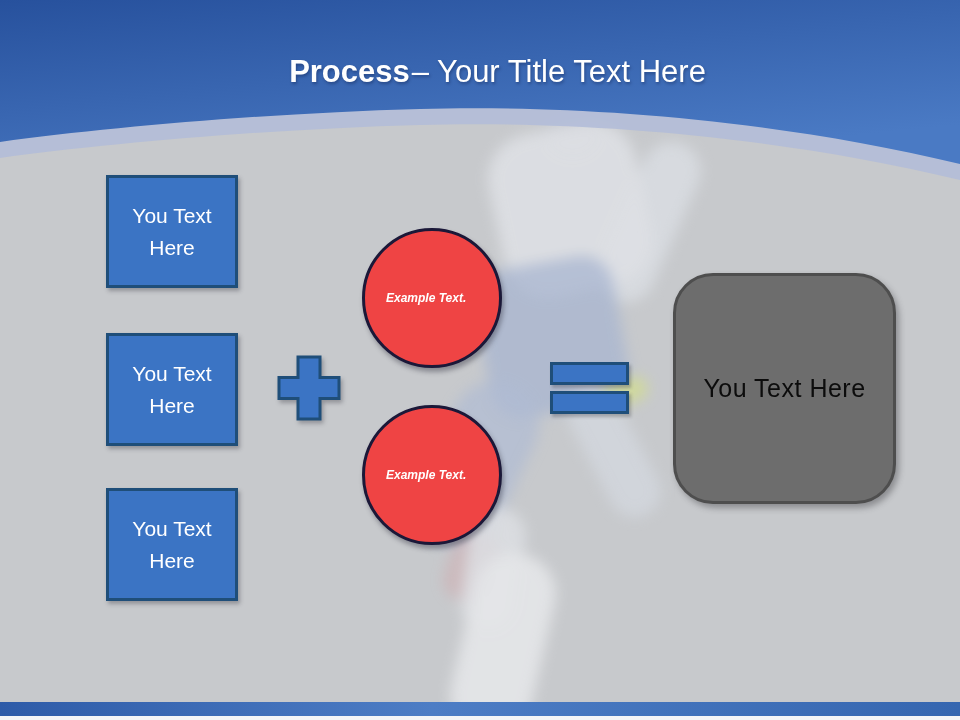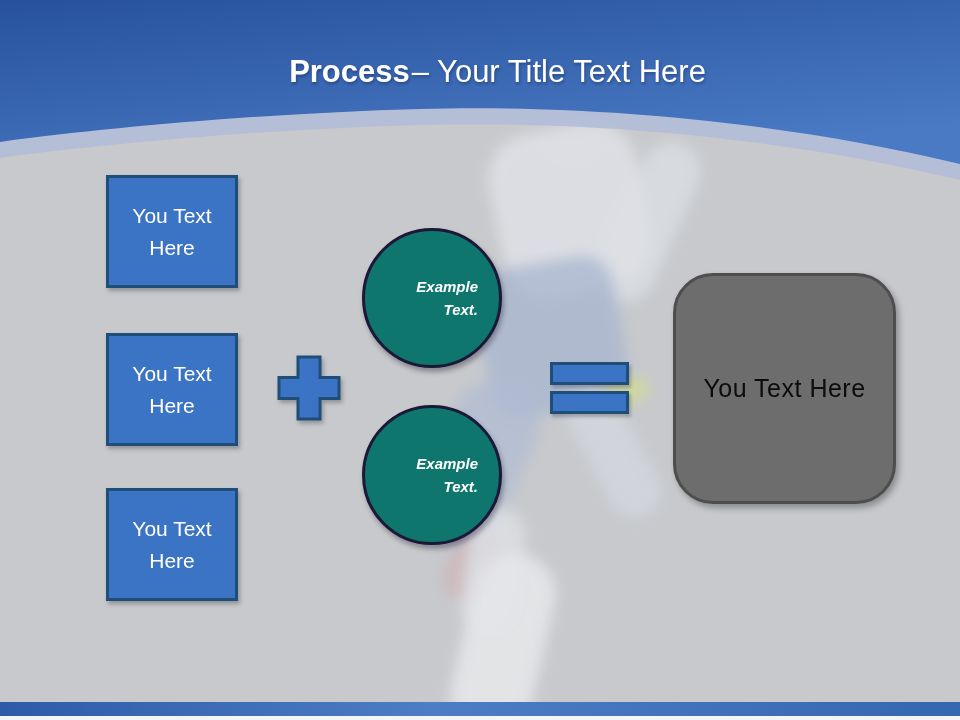--- a/index.html
+++ b/index.html
@@ -32,23 +32,23 @@
         background:#3b74c4;border:3px solid #1f4e79;z-index:4;
         display:flex;align-items:center;justify-content:center;text-align:center;
         color:#fff;font-size:21px;line-height:1.5;box-shadow:2px 3px 4px rgba(50,50,60,.35);}
   .tbox span{width:100px;}
   #tbox1{top:175px}#tbox2{top:333px}#tbox3{top:488px}
 
   .plus-wrap{position:absolute;left:277px;top:355px;z-index:4;
              filter:drop-shadow(2px 3px 2px rgba(50,50,60,.35));}
 
   .circle{position:absolute;left:362px;width:140px;height:140px;box-sizing:border-box;
-          border-radius:50%;background:#0f766e;border:3px solid #1b1838;z-index:4;
-          display:flex;align-items:center;justify-content:center;text-align:right;
-          color:#fff;font-size:15px;font-weight:bold;font-style:italic;line-height:1.55;
+          border-radius:50%;background:#ef4444;border:3px solid #1b1838;z-index:4;
+          display:flex;align-items:center;justify-content:center;text-align:left;
+          color:#fff;font-size:12px;font-weight:bold;font-style:italic;line-height:1.55;
           box-shadow:2px 4px 5px rgba(40,40,55,.4);}
   .circle span{width:92px;}
   #circle1{top:228px}#circle2{top:405px}
 
   .equals{position:absolute;left:550px;top:362px;z-index:4;}
   .equals .bar{width:79px;height:23px;box-sizing:border-box;background:#3b74c4;
                border:3px solid #1f4e79;box-shadow:2px 3px 3px rgba(50,50,60,.3);}
   .equals .bar + .bar{margin-top:6px;}
 
   .result{position:absolute;left:673px;top:273px;width:223px;height:231px;box-sizing:border-box;

